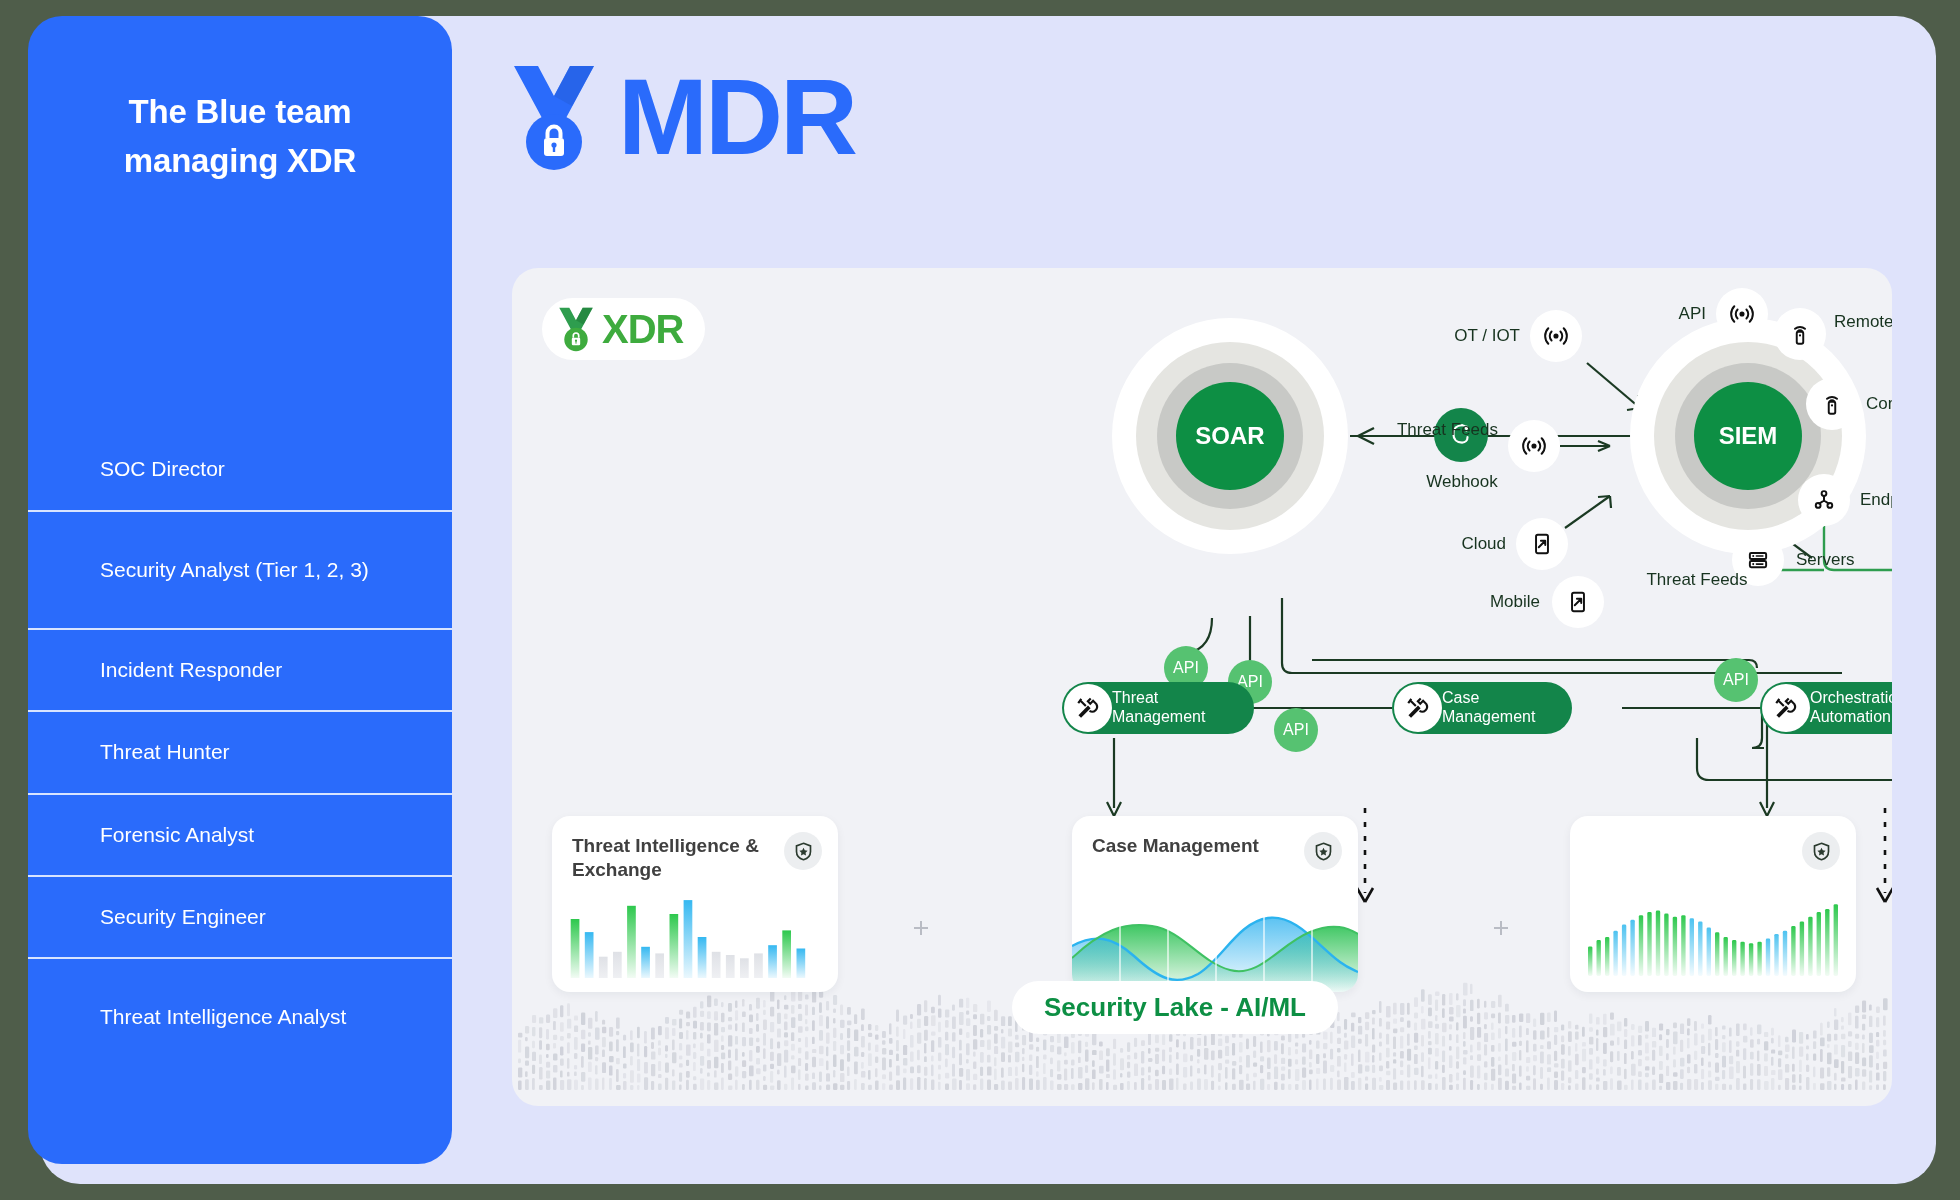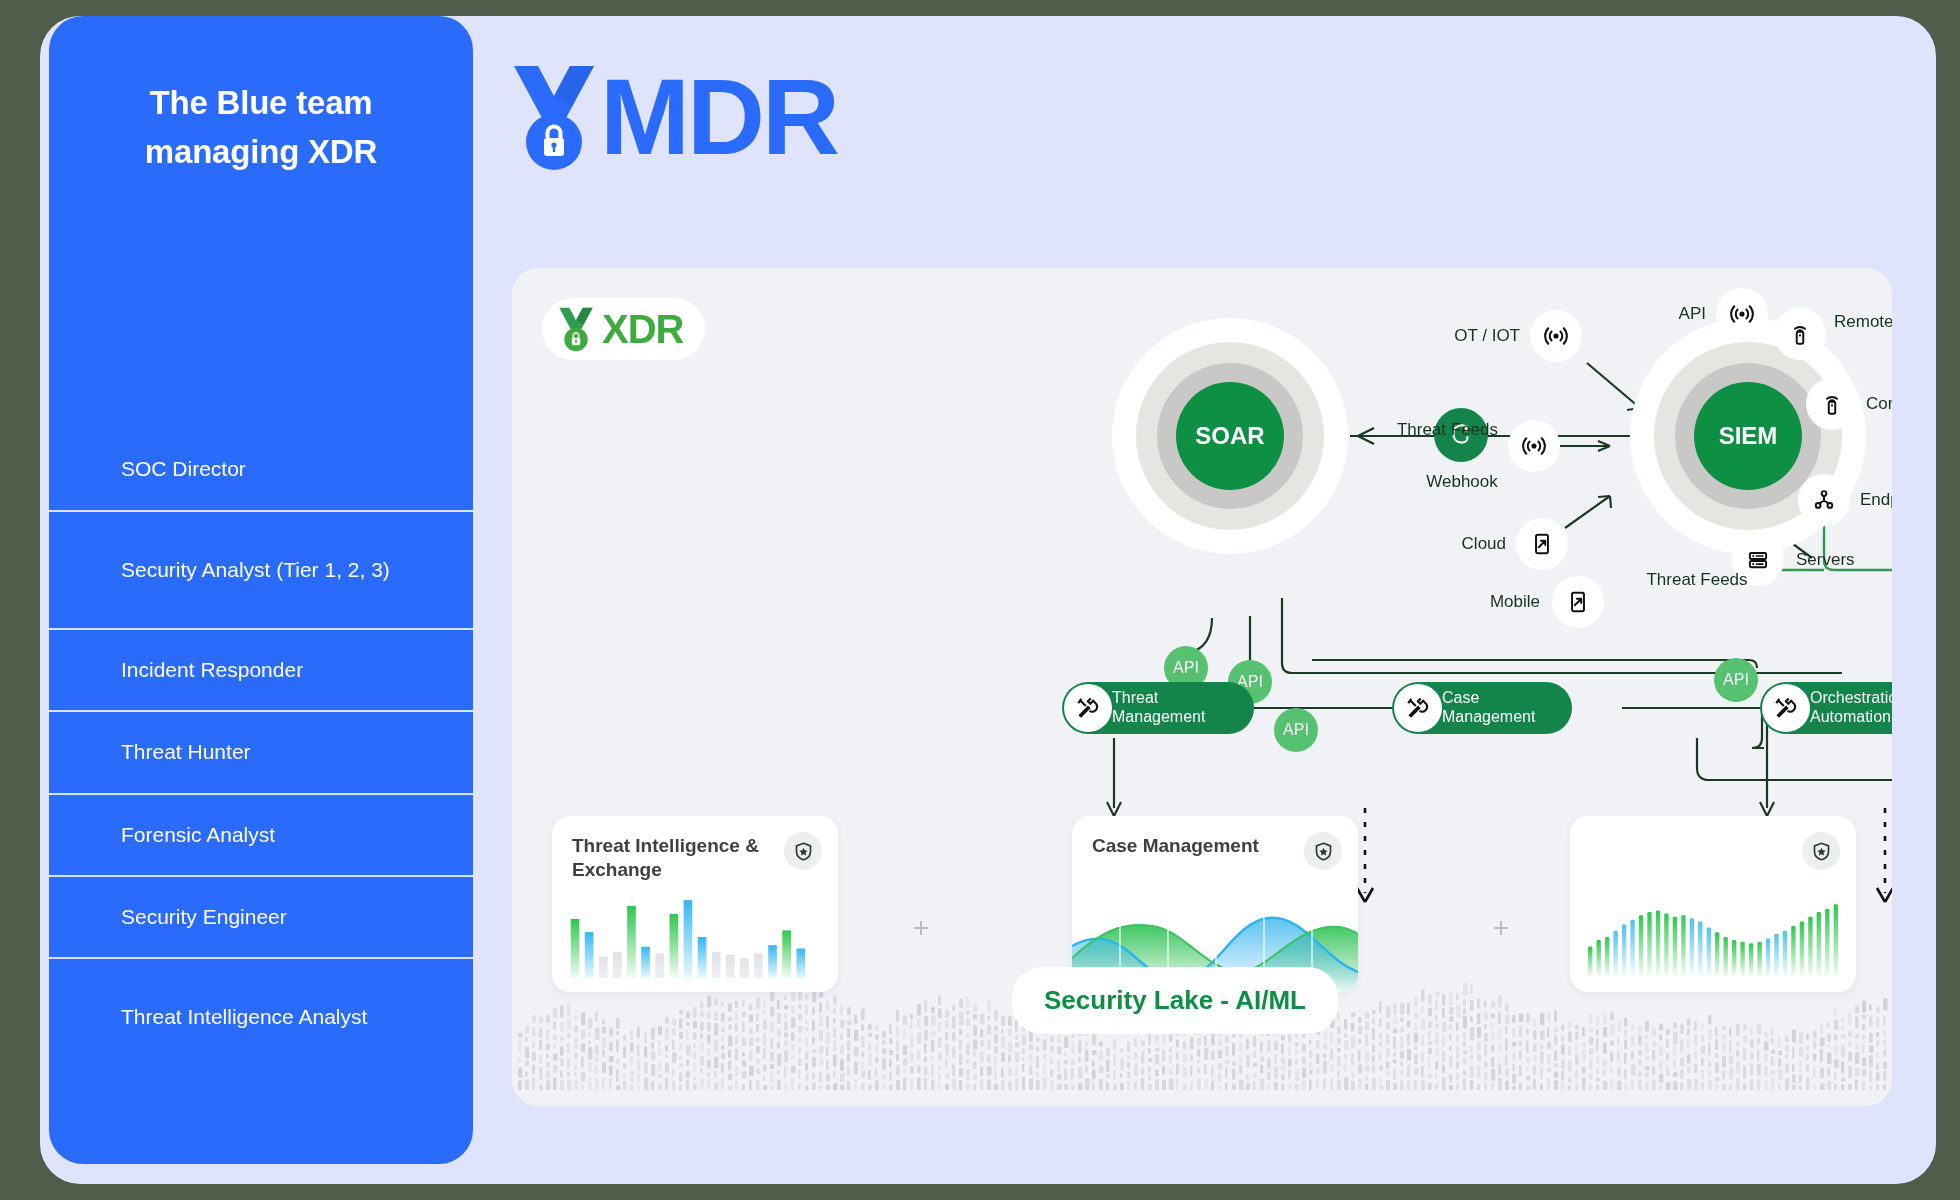--- a/index.html
+++ b/index.html
@@ -23,23 +23,22 @@
     background: #dfe3fb;
     border-radius: 40px;
   }
   
   .sidebar {
     position: absolute;
     left: 28px; top: 16px;
     width: 424px; height: 1148px;
     background: #2a6bfb;
     border-radius: 34px;
-    padding: 0;
+    padding: 9px;
     overflow: hidden;
-    margin-left: 21px;
   }
   .sidebar-title {
     color: #ffffff;
     font-size: 33px;
     font-weight: bold;
     line-height: 1.48;
     text-align: center;
     padding: 63px 34px 0 34px;
     letter-spacing: -0.2px;
   }
@@ -59,20 +58,21 @@
   }
   .sidebar-item:first-child { border-top: none; }
   .sidebar-item.tall { min-height: 118px; }
 
   
   .brand {
     position: absolute;
     left: 508px; top: 62px;
     display: flex;
     align-items: center;
+    gap: 18px;
   }
   .brand-word {
     font-size: 108px;
     font-weight: bold;
     color: #2a6bfb;
     letter-spacing: -3px;
     line-height: 1;
   }
   
   .ribbon { position: relative; display: block; }
@@ -198,21 +198,21 @@
     border-radius: 50%;
     display: flex; align-items: center; justify-content: center;
   }
   .lake-pill {
     position: absolute;
     background: #ffffff;
     border-radius: 30px;
     color: #0d8f44;
     font-size: 26px;
     font-weight: bold;
-    padding: 18px 32px;
+    padding: 11px 32px;
     z-index: 5;
   }
   svg { display: block; overflow: visible; }
 </style>
 </head>
 <body>
 
 <div id="root">
   <div class="panel"></div>
 

